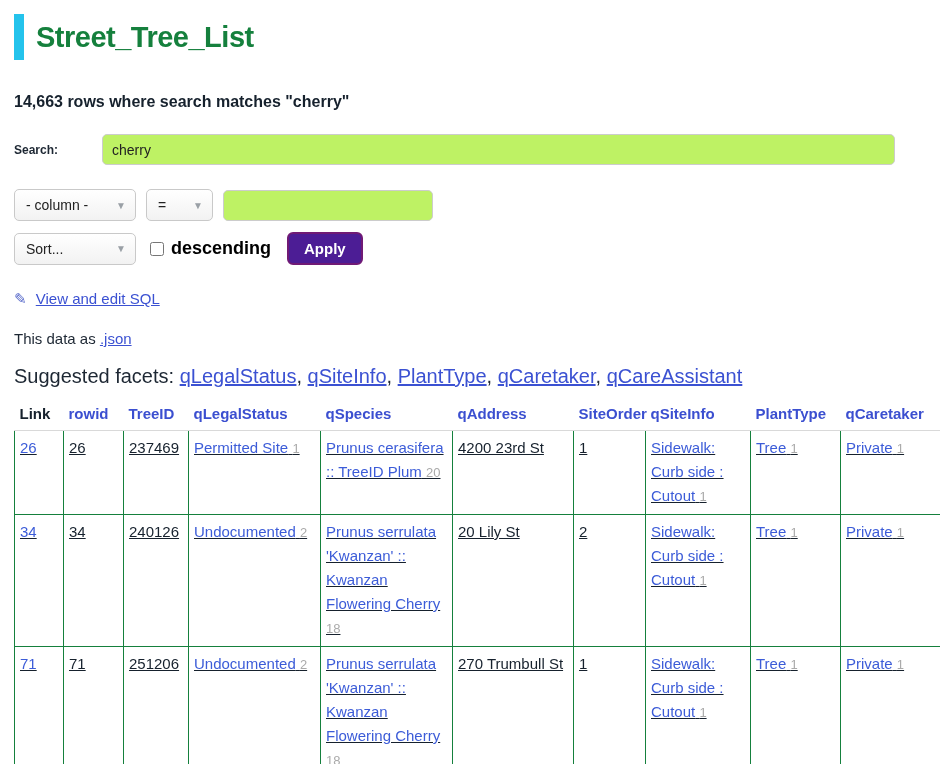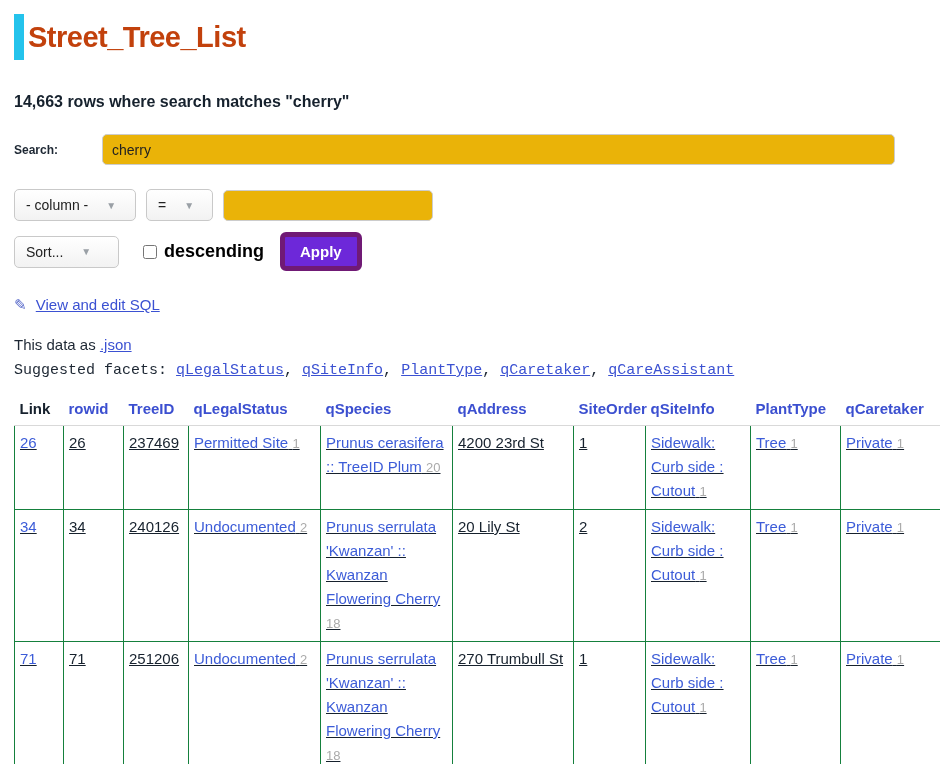--- a/index.html
+++ b/index.html
@@ -11,23 +11,23 @@
     color: #1d2733;
   }
 
   
   h1.page-title {
     margin: 2px 0 0 0;
     font-size: 29px;
     line-height: 46px;
     font-weight: bold;
     letter-spacing: -0.5px;
-    color: #c2410c;
+    color: #15803d;
     border-left: 10px solid #24c3ec;
-    padding-left: 4px;
+    padding-left: 12px;
   }
 
   .row-count {
     margin-top: 32px;
     font-size: 16px;
     font-weight: bold;
     color: #16212d;
     line-height: 20px;
   }
 
@@ -40,71 +40,72 @@
   .search-label { font-size: 12px; font-weight: bold; width: 88px; flex: none; }
   input.text-input {
     font-family: "Liberation Sans", sans-serif;
     font-size: 14px;
     color: #222;
     border: 1px solid #ccc;
     border-radius: 5px;
     height: 31px;
     padding: 0 9px;
     outline: none;
-    background: #eab308;
+    background: #bef264;
   }
   input.search-input { flex: 1; }
 
   
   .filter-row { margin-top: 24px; display: flex; align-items: center; }
   .sort-row   { margin-top: 11px; display: flex; align-items: center; }
   .select {
     height: 32px;
     border: 1px solid #c9c9c9;
     border-radius: 5px;
     background: linear-gradient(#ffffff, #f2f2f2);
     display: inline-flex;
     align-items: center;
+    justify-content: space-between;
     padding: 0 9px 0 11px;
     font-size: 14px;
     color: #222;
     cursor: default;
     gap: 8px;
   }
   .select .chev { color: #9aa0a6; font-size: 10px; margin-left: 10px; }
   .select-column { width: 122px; margin-right: 10px; }
   .select-op     { width: 67px;  margin-right: 10px; }
   .filter-value  { width: 210px; }
-  .select-sort   { width: 105px; margin-right: 24px; }
+  .select-sort   { width: 122px; margin-right: 14px; }
 
   .checkbox-wrap { display: flex; align-items: center; }
   input.checkbox {
     width: 14px; height: 14px; margin: 0 7px 0 0;
     accent-color: #fff;
   }
   .checkbox-label { font-size: 18px; font-weight: bold; color: #000000; }
   button.apply-button {
     margin-left: 16px;
     font-family: "Liberation Sans", sans-serif;
     font-size: 15px;
     font-weight: bold;
     color: #fff;
-    background: #6d28d9;
-    border: 5px solid #701a75;
+    background: #4c1d95;
+    border: 2px solid #701a75;
     border-radius: 6px;
     padding: 6px 15px;
     cursor: pointer;
   }
 
   
   a { color: #3b51d2; }
   .sql-row   { margin-top: 24px; font-size: 15px; line-height: 20px; }
   .pencil-icon { color: #5668c9; margin-right: 5px; text-decoration: none; font-size: 15px; }
   .data-row  { margin-top: 20px; font-size: 15px; line-height: 20px; color: #1d2733; }
-  .facets-row{ margin-top: 6px; font-size: 15px; line-height: 20px; color: #1d2733; font-family: Liberation Mono, monospace; }
+  .facets-row{ margin-top: 17px; font-size: 20px; line-height: 20px; color: #1d2733; }
   .facet-link:not(.last)::after { content: ", "; color: #1d2733; text-decoration: none; display: inline; }
   .facet-link { text-decoration: none; }
   .facet-link span { text-decoration: underline; }
 
   
   table.rows-table {
     margin-top: 12px;
     border-collapse: collapse;
     table-layout: fixed;
     width: 926px;

